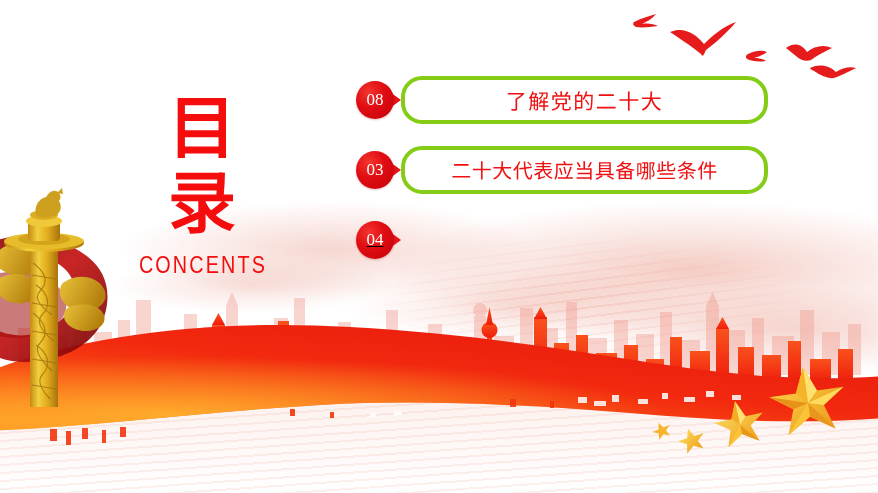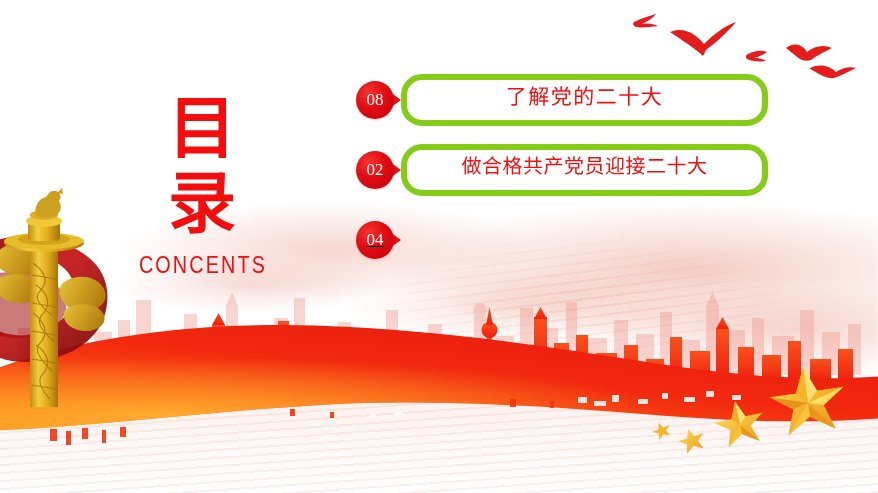--- a/index.html
+++ b/index.html
@@ -207,24 +207,24 @@
     margin-right: 2px;
     border-top: 8px solid transparent;
     border-bottom: 8px solid transparent;
     border-left: 11px solid #e5121a;
     z-index: 2;
   }
 
   .pill {
     flex: 1 1 auto;
     height: 40px;
-    border: 6px solid #84cc16;
+    border: 4px solid #84cc16;
     border-radius: 21px;
     display: flex;
-    align-items: flex-start;
+    align-items: center;
     justify-content: center;
     background: rgba(255,255,255,0.04);
     margin-left: -2px;
   }
   .pill-label {
     font-family: "Liberation Serif", "DejaVu Serif", serif;
     color: #ef1111;
     font-size: 21px;
     font-weight: 400;
     letter-spacing: 1.5px;
@@ -536,25 +536,25 @@
         <span>08</span>
       </div>
       <div class="arrow"></div>
       <div class="pill">
         <span class="pill-label">了解党的二十大</span>
       </div>
     </div>
 
     <div class="toc-item wide">
       <div class="num-badge">
-        <span>02</span>
+        <span>03</span>
       </div>
       <div class="arrow"></div>
       <div class="pill">
-        <span class="pill-label">做合格共产党员迎接二十大</span>
+        <span class="pill-label">二十大代表应当具备哪些条件</span>
       </div>
     </div>
 
 
     <div class="toc-item wide">
       <div class="num-badge">
         <span>04</span>
       </div>
       <div class="arrow"></div>
     </div>

